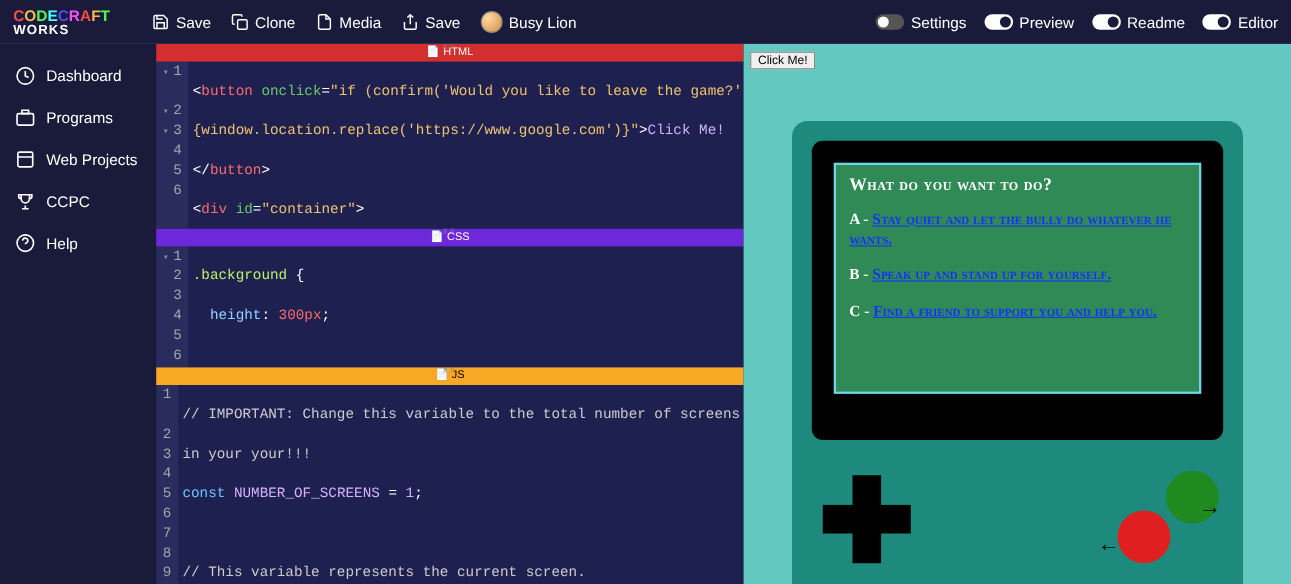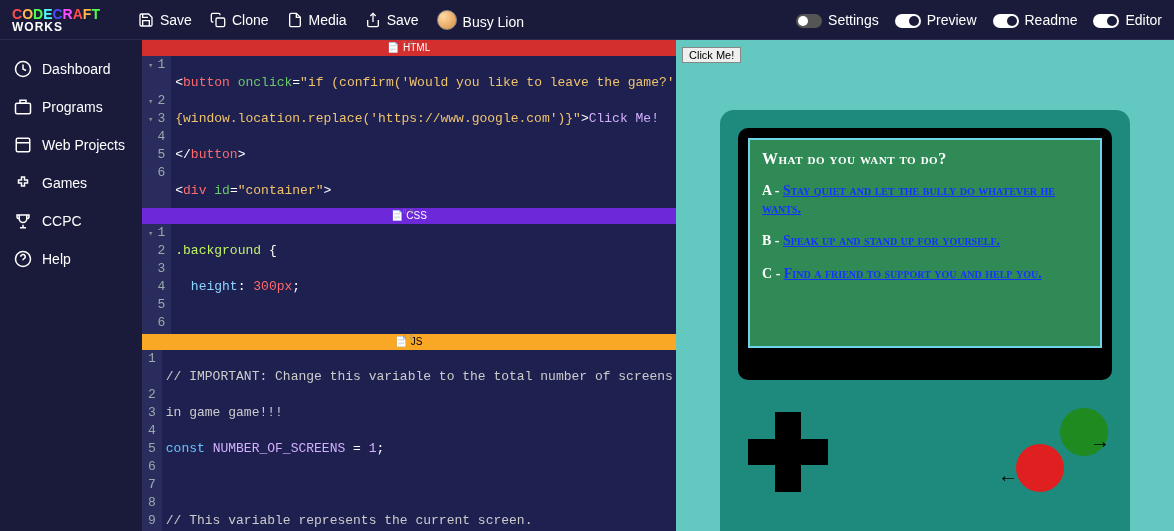--- a/index.html
+++ b/index.html
@@ -13,21 +13,21 @@
 .logo-top span:nth-child(3) { color: #4dff4d; }
 .logo-top span:nth-child(4) { color: #4dffff; }
 .logo-top span:nth-child(5) { color: #4d4dff; }
 .logo-top span:nth-child(6) { color: #ff4dff; }
 .logo-top span:nth-child(7) { color: #ff4d4d; }
 .logo-top span:nth-child(8) { color: #ffb84d; }
 .logo-top span:nth-child(9) { color: #4dff4d; }
 .logo-bot { color: #fff; letter-spacing: 1px; font-size: 12px; }
 
 .tb-group { display: flex; gap: 18px; align-items: center; margin-left: 20px; }
-.tb-item { display: flex; align-items: flex-end; gap: 6px; font-size: 14px; cursor: pointer; }
+.tb-item { display: flex; align-items: center; gap: 6px; font-size: 14px; cursor: pointer; }
 .tb-icon { width: 16px; height: 16px; display: inline-flex; align-items: center; justify-content: center; }
 .avatar { width: 20px; height: 20px; border-radius: 50%; background: radial-gradient(circle at 30% 30%, #ffd9a3, #d68f3f); border: 1px solid #888; }
 
 .tb-right { margin-left: auto; display: flex; gap: 16px; align-items: center; }
 .toggle { width: 26px; height: 14px; border-radius: 7px; background: #fff; position: relative; display: inline-block; }
 .toggle.off { background: #555; }
 .toggle::after { content: ''; position: absolute; width: 10px; height: 10px; border-radius: 50%; background: #1a1b3a; top: 2px; right: 2px; }
 .toggle.off::after { left: 2px; right: auto; background: #fff; }
 
 .main { display: flex; height: calc(531px - 40px); }
@@ -62,21 +62,21 @@
 .t-val { color: #ff6b6b; }
 .t-num { color: #d4b0ff; }
 .t-pun { color: #fff; }
 .t-cmt { color: #ccc; }
 .t-kw  { color: #6bc3ff; }
 .t-const { color: #d4b0ff; }
 
 .preview { width: 498px; background: #62c8c0; position: relative; overflow: hidden; }
 .pv-btn { position: absolute; top: 7px; left: 6px; font-size: 11px; background: #efefef; color: #000; border: 1px solid #888; padding: 1px 6px; cursor: pointer; }
 .gameboy { position: absolute; top: 70px; left: 44px; width: 410px; background: #1e8a7d; border-radius: 14px; padding: 18px 18px 40px 18px; }
-.screen-outer { background: #000; border-radius: 10px; padding: 10px; }
+.screen-outer { background: #000; border-radius: 10px; padding: 20px; }
 .screen-inner { background: #2f8a56; border: 2px solid #6fd4e8; min-height: 210px; padding: 10px 12px; color: #fff; font-family: Georgia, serif; }
 .q-title { font-weight: bold; font-size: 16px; margin-bottom: 14px; font-variant: small-caps; letter-spacing: 0.5px; }
 .q-opt { font-size: 14px; margin-bottom: 14px; font-variant: small-caps; line-height: 1.3; }
 .q-opt b { color: #fff; }
 .q-opt a { color: #1433ff; text-decoration: underline; font-weight: bold; }
 .gb-label { text-align: center; font-size: 13px; font-weight: bold; color: #000; margin-top: 6px; font-family: Georgia, serif; letter-spacing: 0.5px; }
 .controls { position: relative; height: 110px; margin-top: 22px; }
 .dpad { position: absolute; left: 10px; top: 10px; width: 80px; height: 80px; }
 .dpad .h, .dpad .v { position: absolute; background: #000; }
 .dpad .h { width: 80px; height: 26px; top: 27px; left: 0; }
@@ -195,28 +195,20 @@
           <svg width="18" height="18" viewBox="0 0 24 24" fill="none" stroke="#fff" stroke-width="2">
             <rect x="3" y="3" width="18" height="18" rx="2"></rect>
             <line x1="3" y1="9" x2="21" y2="9"></line>
           </svg>
         </span>
       <span>Web Projects</span>
     </div>
     <div class="sb-item">
       <span class="sb-icon">
           <svg width="18" height="18" viewBox="0 0 24 24" fill="none" stroke="#fff" stroke-width="2">
-            <path d="M14 4h-4v4H6v4h4v4h4v-4h4V8h-4z"></path>
-          </svg>
-        </span>
-      <span>Games</span>
-    </div>
-    <div class="sb-item">
-      <span class="sb-icon">
-          <svg width="18" height="18" viewBox="0 0 24 24" fill="none" stroke="#fff" stroke-width="2">
             <path d="M8 21h8M12 17v4M17 4H7v5a5 5 0 0 0 10 0V4zM7 4H4v2a3 3 0 0 0 3 3M17 4h3v2a3 3 0 0 1-3 3"></path>
           </svg>
         </span>
       <span>CCPC</span>
     </div>
     <div class="sb-item">
       <span class="sb-icon">
           <svg width="18" height="18" viewBox="0 0 24 24" fill="none" stroke="#fff" stroke-width="2">
             <circle cx="12" cy="12" r="10"></circle>
             <path d="M9 9a3 3 0 1 1 4 2.8c-.7.4-1 1-1 1.7"></path>
@@ -279,21 +271,21 @@
           <span class="ln">3</span>
           <span class="ln">4</span>
           <span class="ln">5</span>
           <span class="ln">6</span>
           <span class="ln">7</span>
           <span class="ln">8</span>
           <span class="ln">9</span>
         </div>
       <div class="code-body">
 <div class="code-line"><span class="t-cmt">// IMPORTANT: Change this variable to the total number of screens</span></div>
-<div class="code-line wrapped"><span class="t-cmt">in game game!!!</span></div>
+<div class="code-line wrapped"><span class="t-cmt">in your your!!!</span></div>
 <div class="code-line"><span class="t-kw">const</span> <span class="t-const">NUMBER_OF_SCREENS</span> <span class="t-pun">=</span> <span class="t-num">1</span><span class="t-pun">;</span></div>
 <div class="code-line"></div>
 <div class="code-line"><span class="t-cmt">// This variable represents the current screen.</span></div>
 
 
 
 
 
       </div>
     </div>

